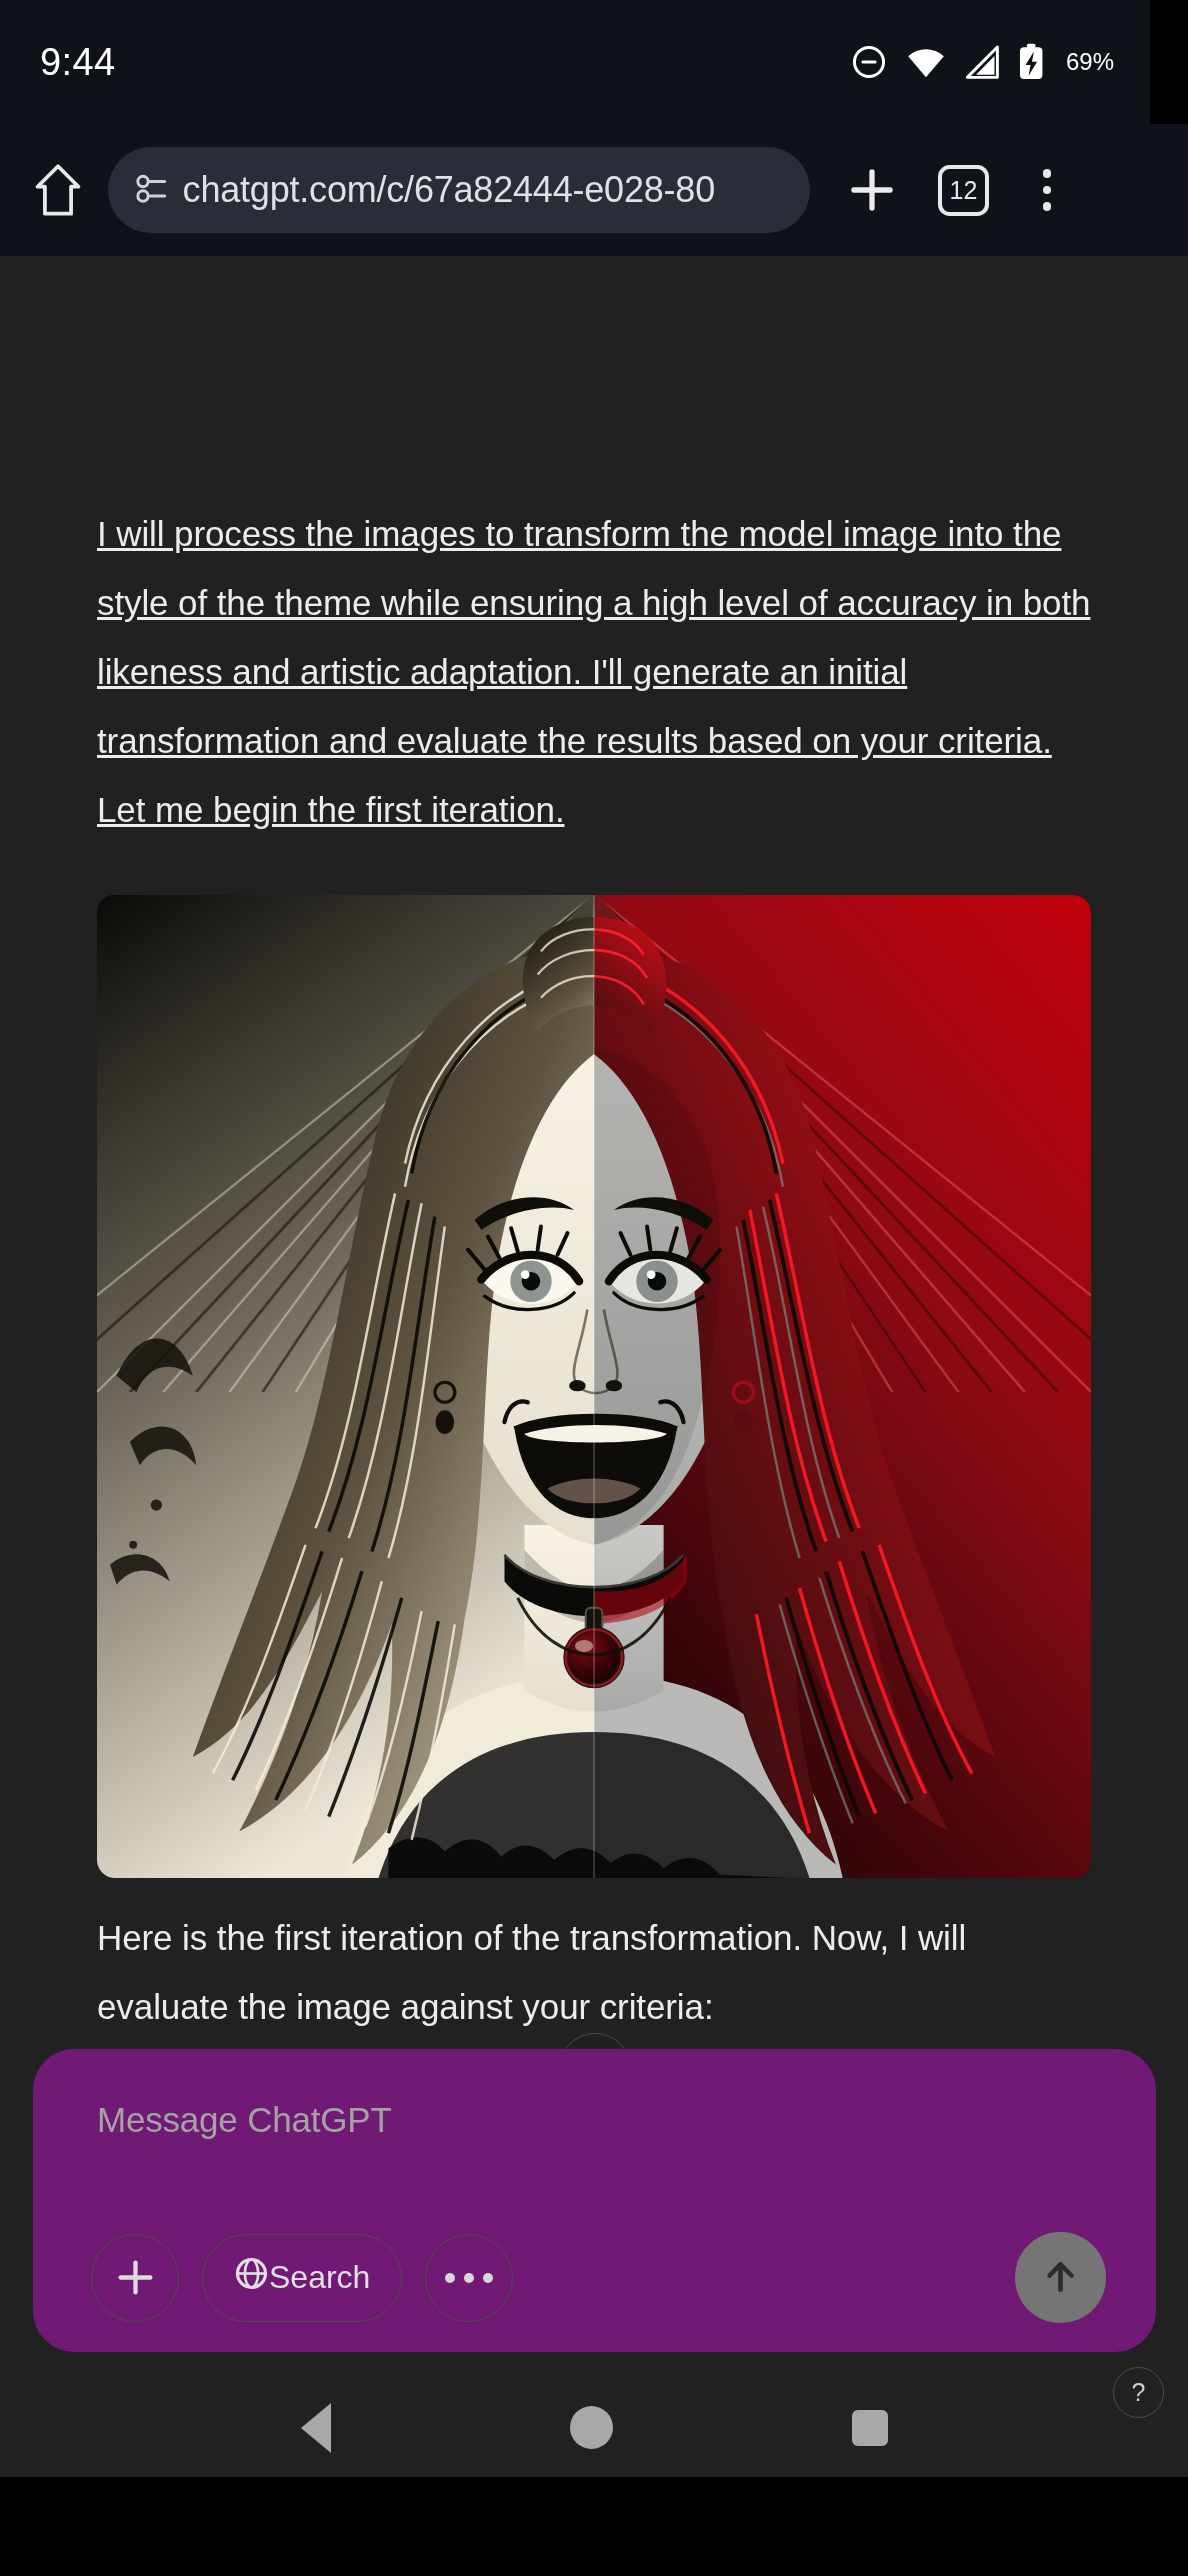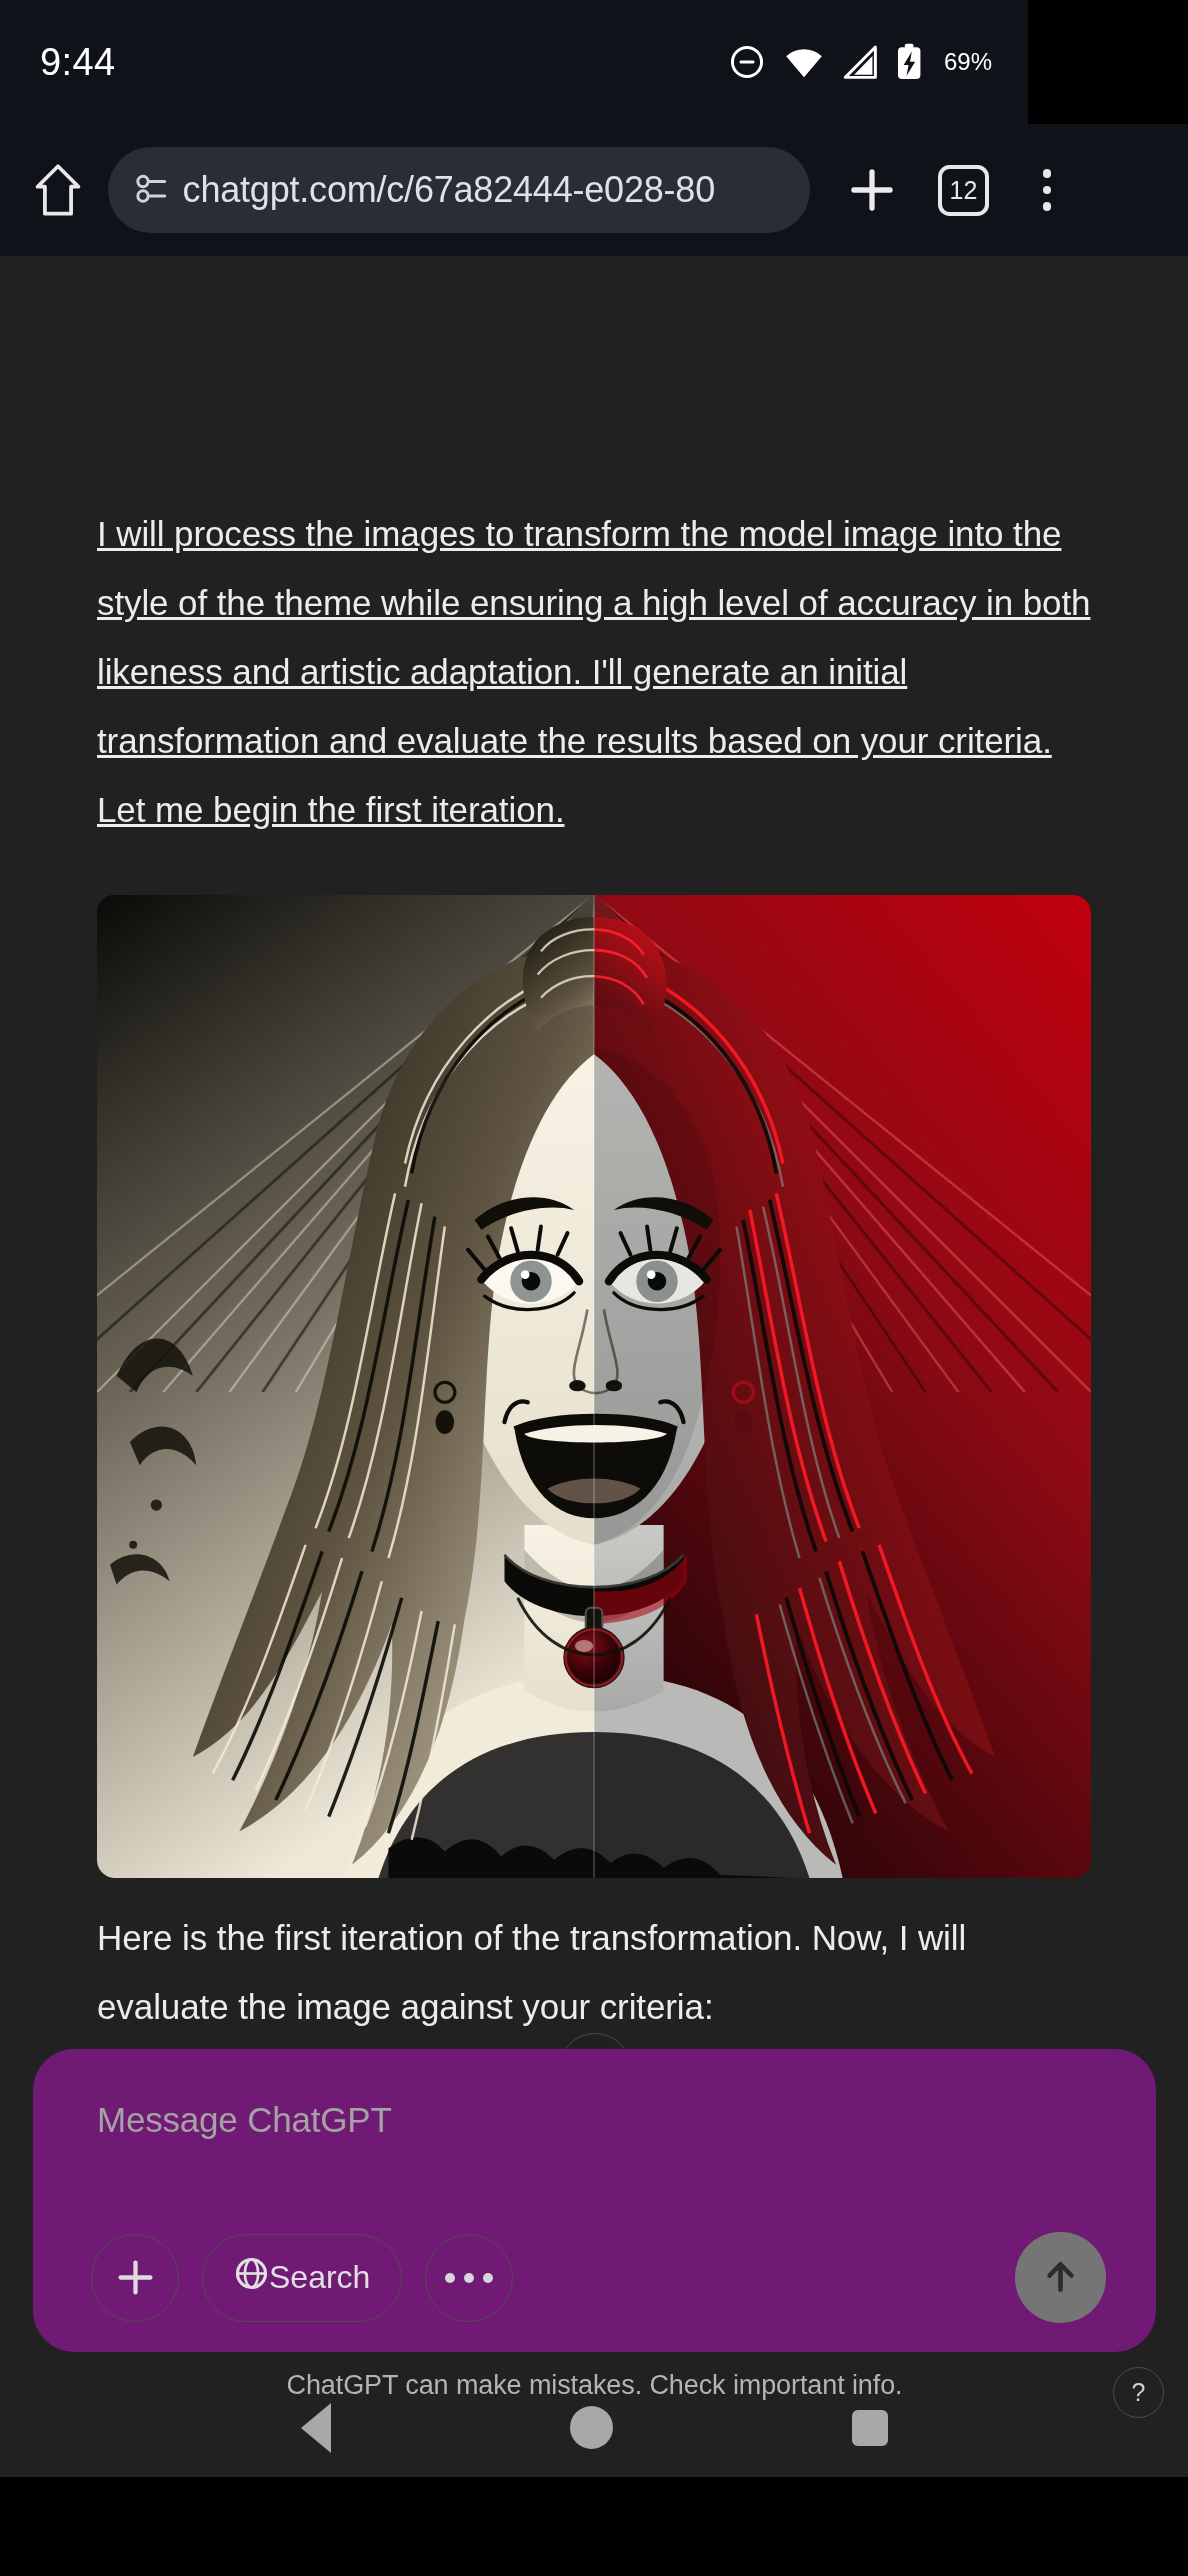--- a/index.html
+++ b/index.html
@@ -6,21 +6,21 @@
   html,body { width:1189px; height:2576px; background:#000; }
   body {
     font-family:"Liberation Sans", sans-serif;
     color:#ececec;
     overflow:hidden;
     position:relative;
   }
 
   
   .statusbar{
-    position:absolute; top:0; left:0; width:1028px; height:124px;
+    position:absolute; top:0; left:0; width:1150px; height:124px;
     background:#101219;
     display:flex; align-items:center; justify-content:space-between;
     padding:0 36px 0 40px;
   }
   .clock{ font-size:38px; font-weight:400; color:#ffffff; letter-spacing:0.4px;}
   .sysicons{ display:flex; align-items:center; gap:18px;}
   .sysicons svg{ display:block;}
   .battpct{ font-size:24px; color:#fff; margin-left:3.3px;}
 
   
@@ -547,21 +547,20 @@
         <span>
           <svg width="43" height="43" viewBox="0 0 26 26">
             <line x1="13" y1="21" x2="13" y2="6.2" stroke="#2c2c2c" stroke-width="2.8" stroke-linecap="round"></line>
             <path d="M6.4 12.4 L13 5.6 L19.6 12.4" fill="none" stroke="#2c2c2c" stroke-width="2.8" stroke-linecap="round" stroke-linejoin="round"></path>
           </svg>
         </span>
       </div>
     </div>
   </div>
 
-  <div class="disclaimer">ChatGPT can make mistakes. Check important info.</div>
   <div class="help-btn">?</div>
 
   <div class="navbar">
     <div class="nav-back"></div>
     <div class="nav-home"></div>
     <div class="nav-recent"></div>
   </div>
 
 </div>
 

